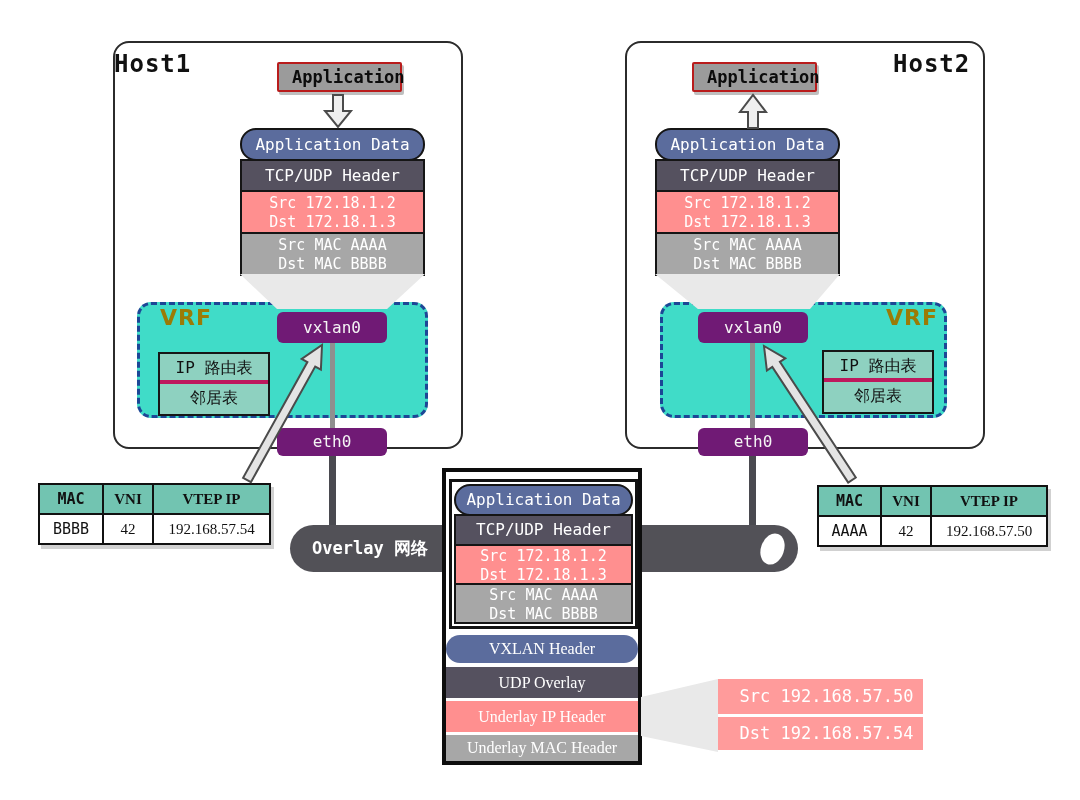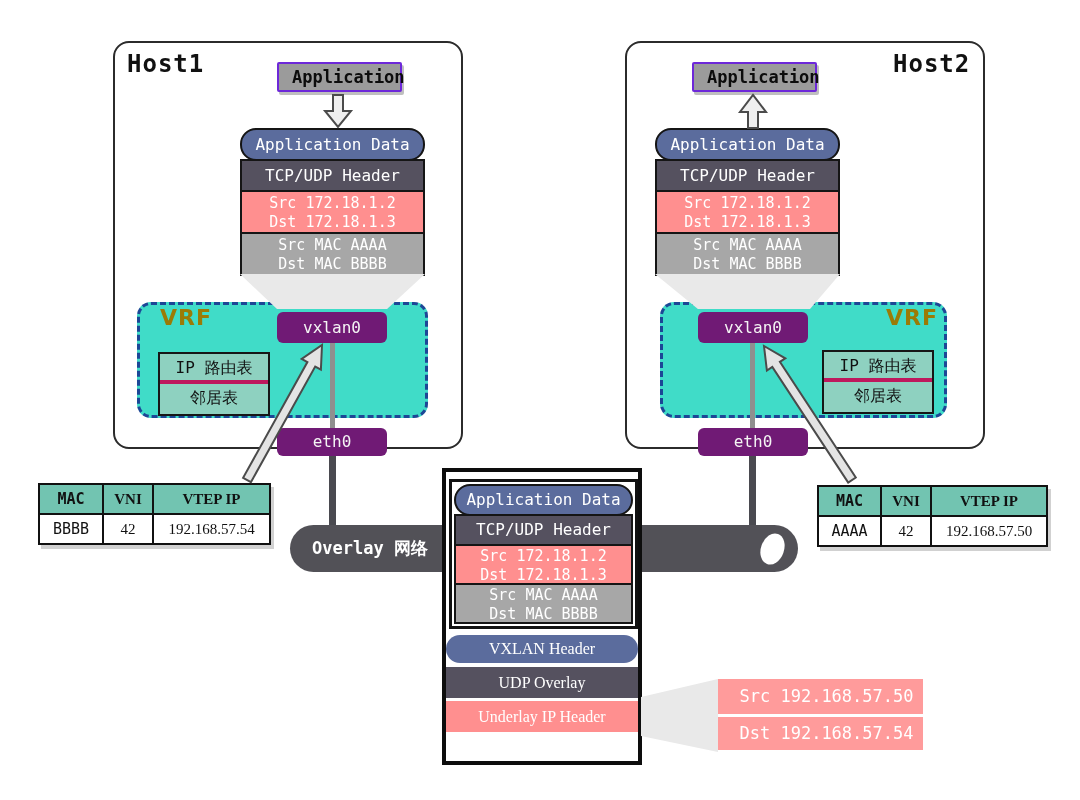--- a/index.html
+++ b/index.html
@@ -5,21 +5,21 @@
   html,body{margin:0;padding:0;background:#fff;}
   .canvas{position:relative;width:1080px;height:800px;background:#fff;overflow:hidden;
           font-family:"DejaVu Sans Mono", monospace;}
   .abs{position:absolute;box-sizing:border-box;}
 
   
   .host-box{border:2px solid #2b2b2b;border-radius:16px;background:#fff;}
   .host-title{font-size:24px;font-weight:bold;color:#111;letter-spacing:1px;}
 
   
-  .app-box{background:#9b9b9b;border:2px solid #6d28d9;border-radius:2px;
+  .app-box{background:#9b9b9b;border:2px solid #b91c1c;border-radius:2px;
            text-align:center;line-height:26px;font-size:17px;font-weight:bold;color:#0c0c0c;
            box-shadow:2px 3px 0 rgba(0,0,0,0.25);padding-left:13px;}
 
   
   .pstack{width:185px;}
   .prow{position:relative;box-sizing:border-box;border:2px solid #151515;color:#fff;
         text-align:center;font-family:"DejaVu Sans Mono",monospace;}
   .prow + .prow{margin-top:-2px;}
   .prow.single{height:33px;line-height:29px;font-size:16px;}
   .prow.double{height:44px;font-size:15px;padding-top:2px;}
@@ -96,28 +96,29 @@
         <span>Dst 172.18.1.3</span>
       </div>
       <div class="prow double c-gray">
         <span>Src MAC AAAA</span>
         <span>Dst MAC BBBB</span>
       </div>
     </div>
     <div class="abs erow h28 c-blue" style="left:0px;top:163px;width:192px;">VXLAN Header</div>
     <div class="abs erow h31 c-dark" style="left:0px;top:195px;width:192px;">UDP Overlay</div>
     <div class="abs erow h31 c-pink" style="left:0px;top:229px;width:192px;">Underlay IP Header</div>
+    <div class="abs erow h26 c-gray" style="left:0px;top:263px;width:192px;">Underlay MAC Header</div>
   </div>
 
   <div class="abs funnel" style="left:641px;top:679px;width:77px;height:73px;
               clip-path:polygon(0 24.7%,100% 0,100% 100%,0 78%);"></div>
   <div class="abs callout-bar" style="left:718px;top:679px;width:205px;height:35px;line-height:35px;">Src 192.168.57.50</div>
   <div class="abs callout-bar" style="left:718px;top:717px;width:205px;height:33px;line-height:33px;">Dst 192.168.57.54</div>
 
-  <div class="abs host-title" style="left:127px;top:50px;">Host1</div>
+  <div class="abs host-title" style="left:114px;top:50px;">Host1</div>
   <div class="abs app-box" style="left:277px;top:62px;width:125px;height:30px;">Application</div>
 
   <div class="abs pstack" style="left:240px;top:128px;">
     <div class="prow single c-blue">Application Data</div>
     <div class="prow single c-dark">TCP/UDP Header</div>
     <div class="prow double c-pink">
       <span>Src 172.18.1.2</span>
       <span>Dst 172.18.1.3</span>
     </div>
     <div class="prow double c-gray">

